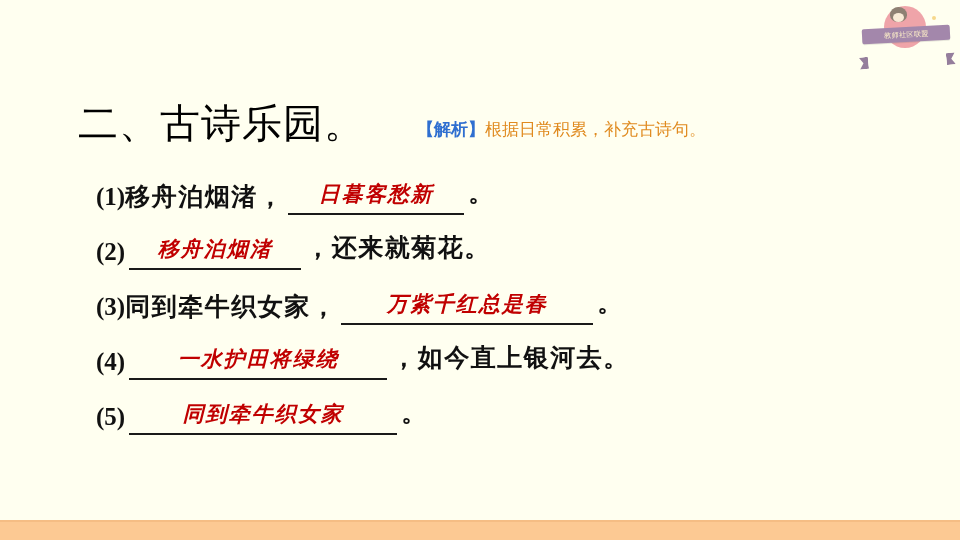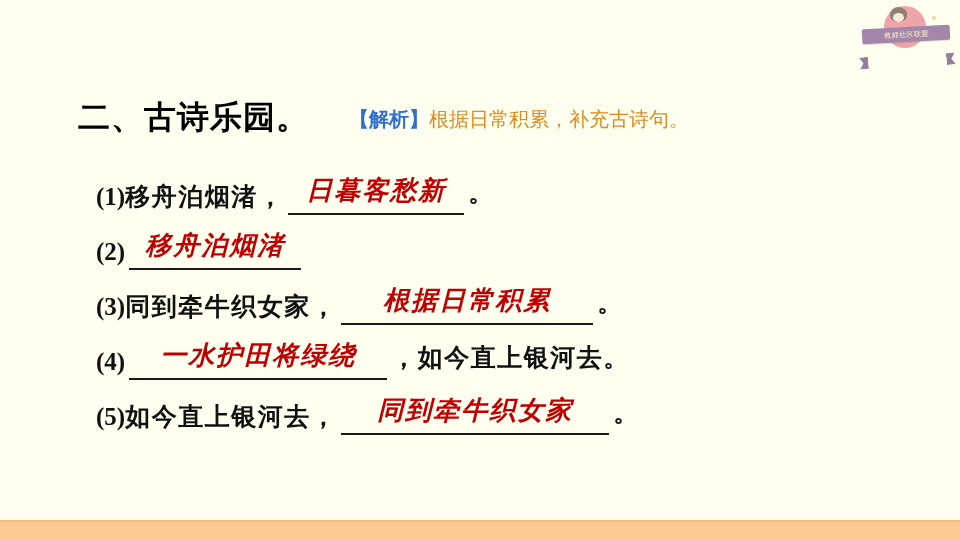--- a/index.html
+++ b/index.html
@@ -123,30 +123,30 @@
   .heading-row {
     position: absolute;
     left: 78px;
     top: 96px;
     right: 40px;
     display: flex;
     align-items: baseline;
   }
   .section-title {
     font-family: "Liberation Sans", "DejaVu Sans", sans-serif;
-    font-weight: bold;
-    font-size: 32px;
+    font-weight: normal;
+    font-size: 40px;
     color: #000000;
     letter-spacing: 1px;
     white-space: nowrap;
     text-align: right;
   }
   .analysis {
-    margin-left: 40px;
-    font-size: 20px;
+    margin-left: 52px;
+    font-size: 17px;
     white-space: nowrap;
     position: relative;
     top: -2px;
   }
   .analysis-tag {
     color: #2f6fd0;
     font-weight: bold;
   }
   .analysis-body {
     color: #e08a1e;
@@ -188,21 +188,21 @@
     vertical-align: bottom;
   }
   .blank-answer {
     position: absolute;
     left: 50%;
     transform: translateX(-50%);
     bottom: 5px;
     font-family: "Liberation Serif", "DejaVu Serif", serif;
     font-weight: bold;
     font-style: italic;
-    font-size: 26px;
+    font-size: 21px;
     color: #c00000;
     letter-spacing: 2px;
     white-space: nowrap;
   }
   .blank.w170 { width: 172px; }
   .blank.w175 { width: 176px; }
   .blank.w255 { width: 252px; }
   .blank.w260 { width: 258px; }
   .blank.w270 { width: 268px; }
 
@@ -251,42 +251,42 @@
         <span class="blank-answer">日暮客愁新</span>
       </span>
       <span class="q-tail">。</span>
     </div>
 
     <div class="q-line">
       <span class="q-num">(2)</span>
       <span class="blank w170">
         <span class="blank-answer">移舟泊烟渚</span>
       </span>
+      <span class="q-tail">，还来就菊花。</span>
     </div>
 
     <div class="q-line">
       <span class="q-num">(3)</span>
       <span class="q-text">同到牵牛织女家，</span>
       <span class="blank w255">
-        <span class="blank-answer">根据日常积累</span>
+        <span class="blank-answer">万紫千红总是春</span>
       </span>
       <span class="q-tail">。</span>
     </div>
 
     <div class="q-line">
       <span class="q-num">(4)</span>
       <span class="blank w260">
         <span class="blank-answer">一水护田将绿绕</span>
       </span>
       <span class="q-tail">，如今直上银河去。</span>
     </div>
 
     <div class="q-line">
       <span class="q-num">(5)</span>
-      <span class="q-text">如今直上银河去，</span>
       <span class="blank w270">
         <span class="blank-answer">同到牵牛织女家</span>
       </span>
       <span class="q-tail">。</span>
     </div>
 
   </div>
 
   <div class="bottom-strip-line"></div>
   <div class="bottom-strip"></div>

